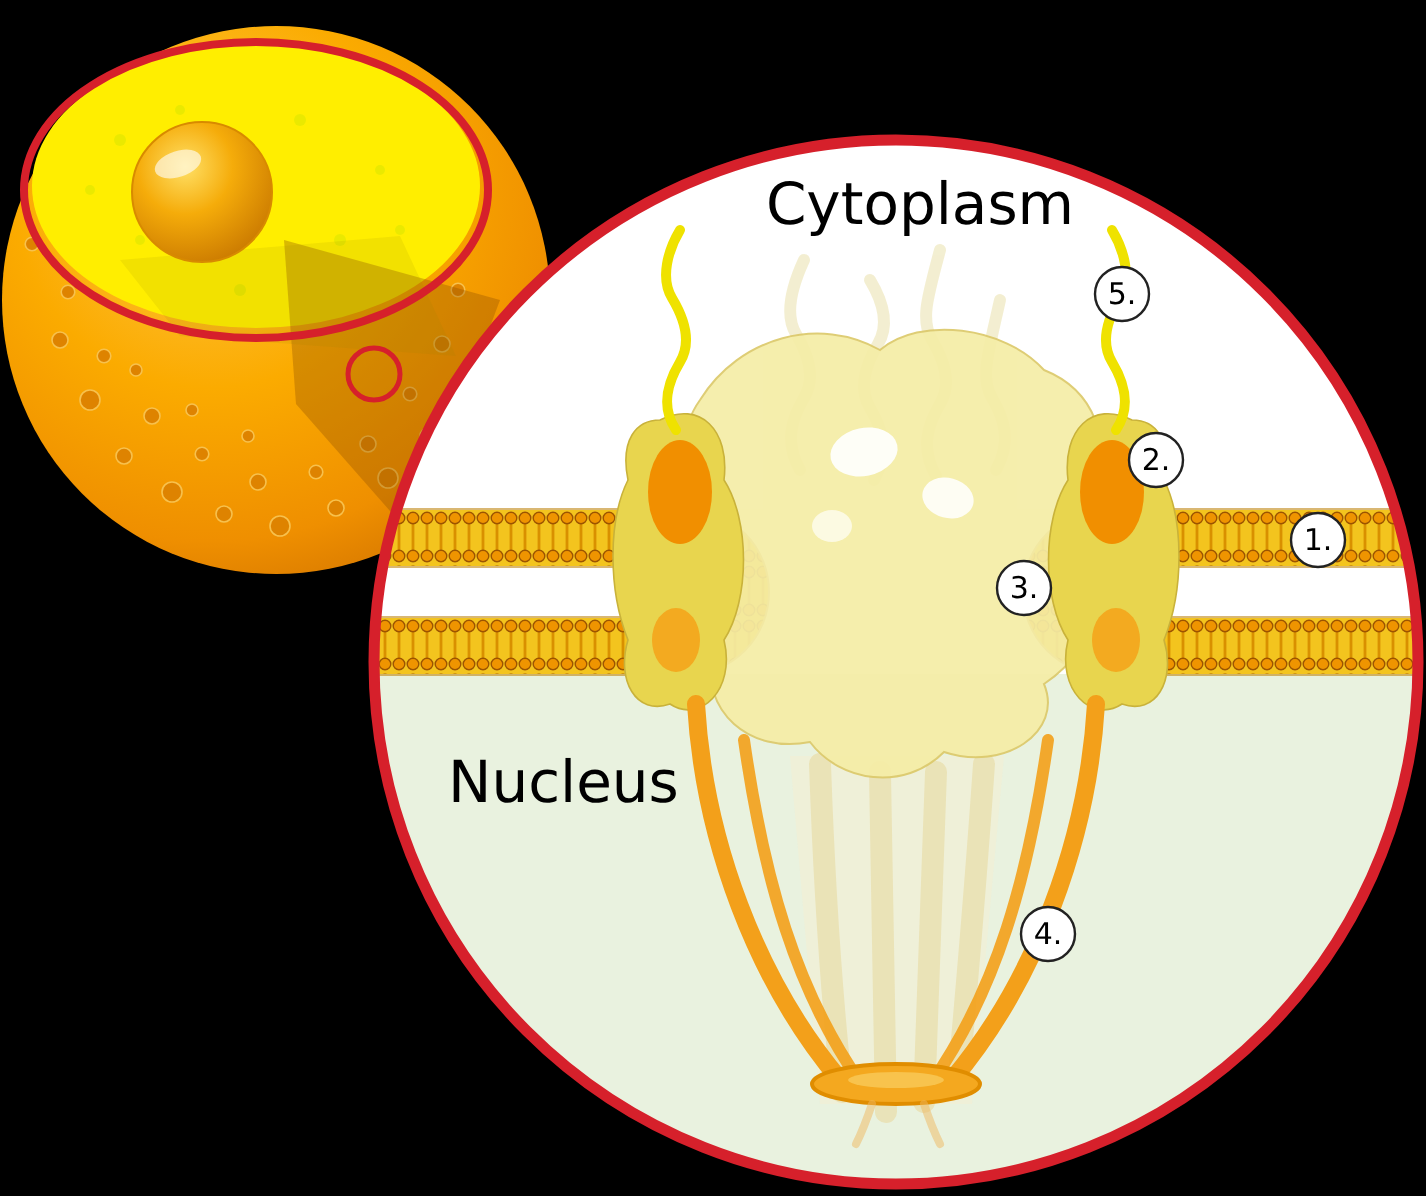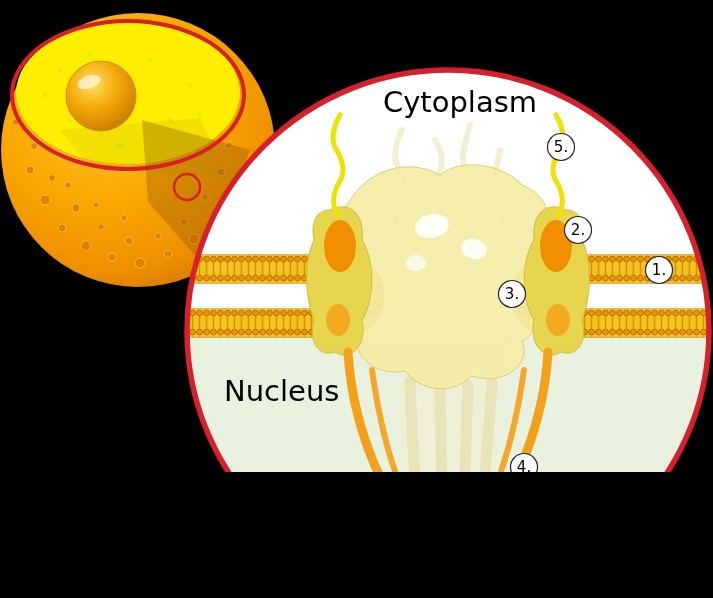--- a/index.html
+++ b/index.html
@@ -1,16 +1,16 @@
 <!DOCTYPE html>
 <html><head>
 <meta charset="utf-8">
 <style>
   html,body{margin:0;padding:0;background:#000;}
-  .stage{position:relative;width:713px;height:472px;background:#000;overflow:hidden;
+  .stage{position:relative;width:713px;height:598px;background:#000;overflow:hidden;
          font-family:"DejaVu Sans","Liberation Sans",sans-serif;}
   svg{position:absolute;left:0;top:0;}
   text{font-family:"DejaVu Sans","Liberation Sans",sans-serif;}
   .fig-label{font-size:29px;fill:#000;}
   .callout-num{font-size:15px;fill:#000;text-anchor:middle;}
 </style>
 </head>
 <body>
 
 <div class="stage">

